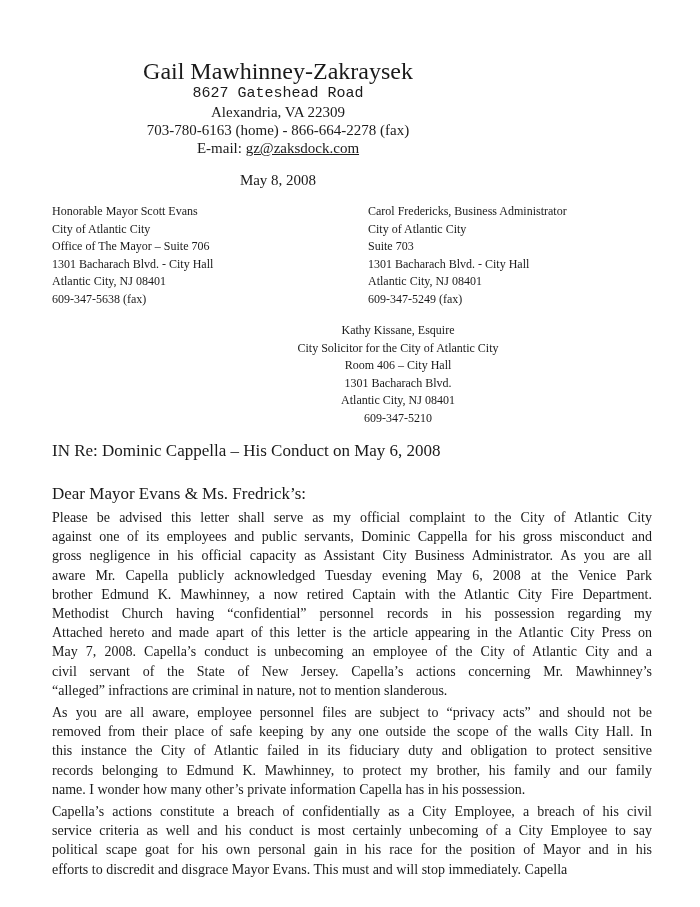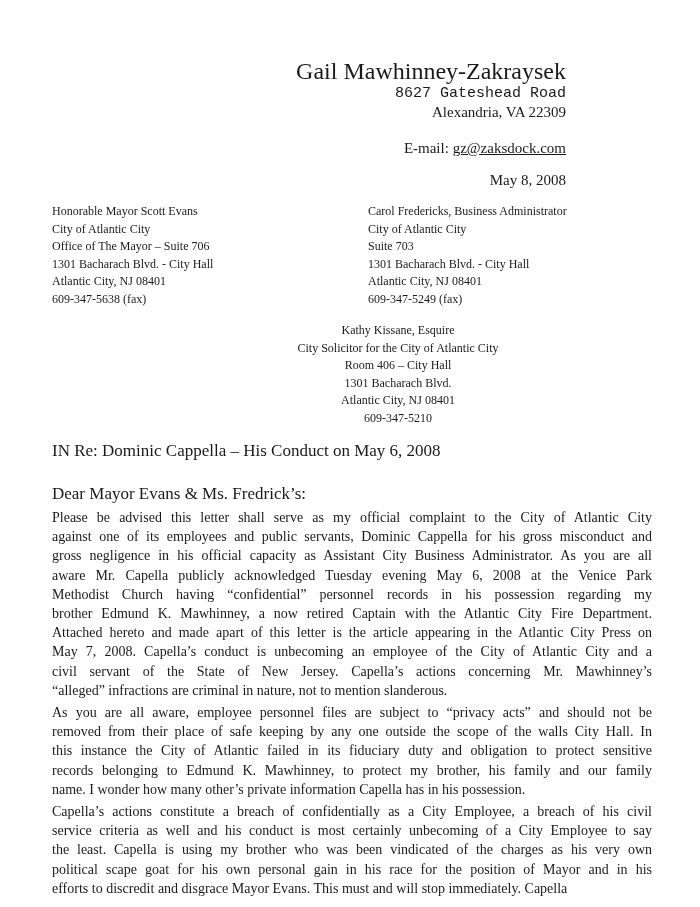--- a/index.html
+++ b/index.html
@@ -1,37 +1,38 @@
 <!DOCTYPE html>
 <html><head>
 <meta charset="utf-8">
 <style>
   html, body { margin:0; padding:0; background:#ffffff; }
   body { width:700px; height:907px; overflow:hidden; position:relative;
          font-family:"Liberation Serif", "DejaVu Serif", serif; color:#1a1a1a; }
   .page { position:absolute; left:0; top:0; width:700px; height:907px; }
-  .center { position:absolute; left:10px; width:556px; text-align:right; }
+  .center { position:absolute; left:0; width:556px; text-align:center; }
   .name { top:57px; font-size:24px; line-height:28px; }
   .hdr { font-size:15px; line-height:18.5px; }
   .hdr a { color:#1a1a1a; text-decoration:underline; }
   .addr { position:absolute; font-size:12px; line-height:17.6px; }
   .addr div { white-space:nowrap; }
   .line { position:absolute; left:52px; font-size:17px; white-space:nowrap; }
   .para { position:absolute; left:52px; width:600px; font-size:14px; line-height:19.2px; }
   .para .l { display:block; white-space:nowrap; text-align:justify; text-align-last:justify; height:19.2px; }
   .para .l.last { text-align-last:left; }
 </style>
 </head>
 <body>
 
 <div class="page">
 
   <div class="center name">Gail Mawhinney-Zakraysek</div>
   <div class="center hdr" style="top:85px;font-family:Liberation Mono, monospace;">8627 Gateshead Road</div>
   <div class="center hdr" style="top:103px;">Alexandria, VA 22309</div>
+  <div class="center hdr" style="top:121px;">703-780-6163 (home) - 866-664-2278 (fax)</div>
   <div class="center hdr" style="top:139px;">
     <span>E-mail: </span><a>gz@zaksdock.com</a>
   </div>
 
   <div class="center hdr" style="top:171px;">May 8, 2008</div>
 
   <div class="addr" style="left:52px; top:203px;">
     <div>Honorable Mayor Scott Evans</div>
     <div>City of Atlantic City</div>
     <div>Office of The Mayor – Suite 706</div>
@@ -59,37 +60,36 @@
   </div>
 
   <div class="line" style="top:441px;">IN Re: Dominic Cappella – His Conduct on May 6, 2008</div>
   <div class="line" style="top:484px;">Dear Mayor Evans &amp; Ms. Fredrick’s:</div>
 
   <div class="para" style="top:508px;">
     <span class="l">Please be advised this letter shall serve as my official complaint to the City of Atlantic City</span>
     <span class="l">against one of its employees and public servants, Dominic Cappella for his gross misconduct and</span>
     <span class="l">gross negligence in his official capacity as Assistant City Business Administrator.  As you are all</span>
     <span class="l">aware Mr. Capella publicly acknowledged Tuesday evening May 6, 2008 at the Venice Park</span>
+    <span class="l">brother Edmund K. Mawhinney, a now retired Captain with the Atlantic City Fire Department.</span>
     <span class="l">Methodist Church having “confidential” personnel records in his possession regarding my</span>
-    <span class="l">brother Edmund K. Mawhinney, a now retired Captain with the Atlantic City Fire Department.</span>
     <span class="l">Attached hereto and made apart of this letter is the article appearing in the Atlantic City Press on</span>
     <span class="l">May 7, 2008.  Capella’s conduct is unbecoming an employee of the City of Atlantic City and a</span>
     <span class="l">civil servant of the State of New Jersey. Capella’s actions concerning Mr. Mawhinney’s</span>
     <span class="l last">“alleged” infractions are criminal in nature, not to mention slanderous.</span>
   </div>
 
   <div class="para" style="top:703px;">
     <span class="l">As you are all aware, employee personnel files are subject to “privacy acts” and should not be</span>
     <span class="l">removed from their place of safe keeping by any one outside the scope of the walls City Hall. In</span>
     <span class="l">this instance the City of Atlantic failed in its fiduciary duty and obligation to protect sensitive</span>
     <span class="l">records belonging to Edmund K. Mawhinney, to protect my brother, his family and our family</span>
     <span class="l last">name.  I wonder how many other’s private information Capella has in his possession.</span>
   </div>
 
   <div class="para" style="top:802px;">
     <span class="l">Capella’s actions constitute a breach of confidentially as a City Employee, a breach of his civil</span>
     <span class="l">service criteria as well and his conduct is most certainly unbecoming of a City Employee to say</span>
-    <span class="l">the least.  Capella is using my brother who was been vindicated of the charges as his very own</span>
     <span class="l">political scape goat for his own personal gain in his race for the position of Mayor and in his</span>
     <span class="l last">efforts to discredit and disgrace Mayor Evans. This must and will stop immediately. Capella</span>
   </div>
 
 </div>
 
 </body></html>

